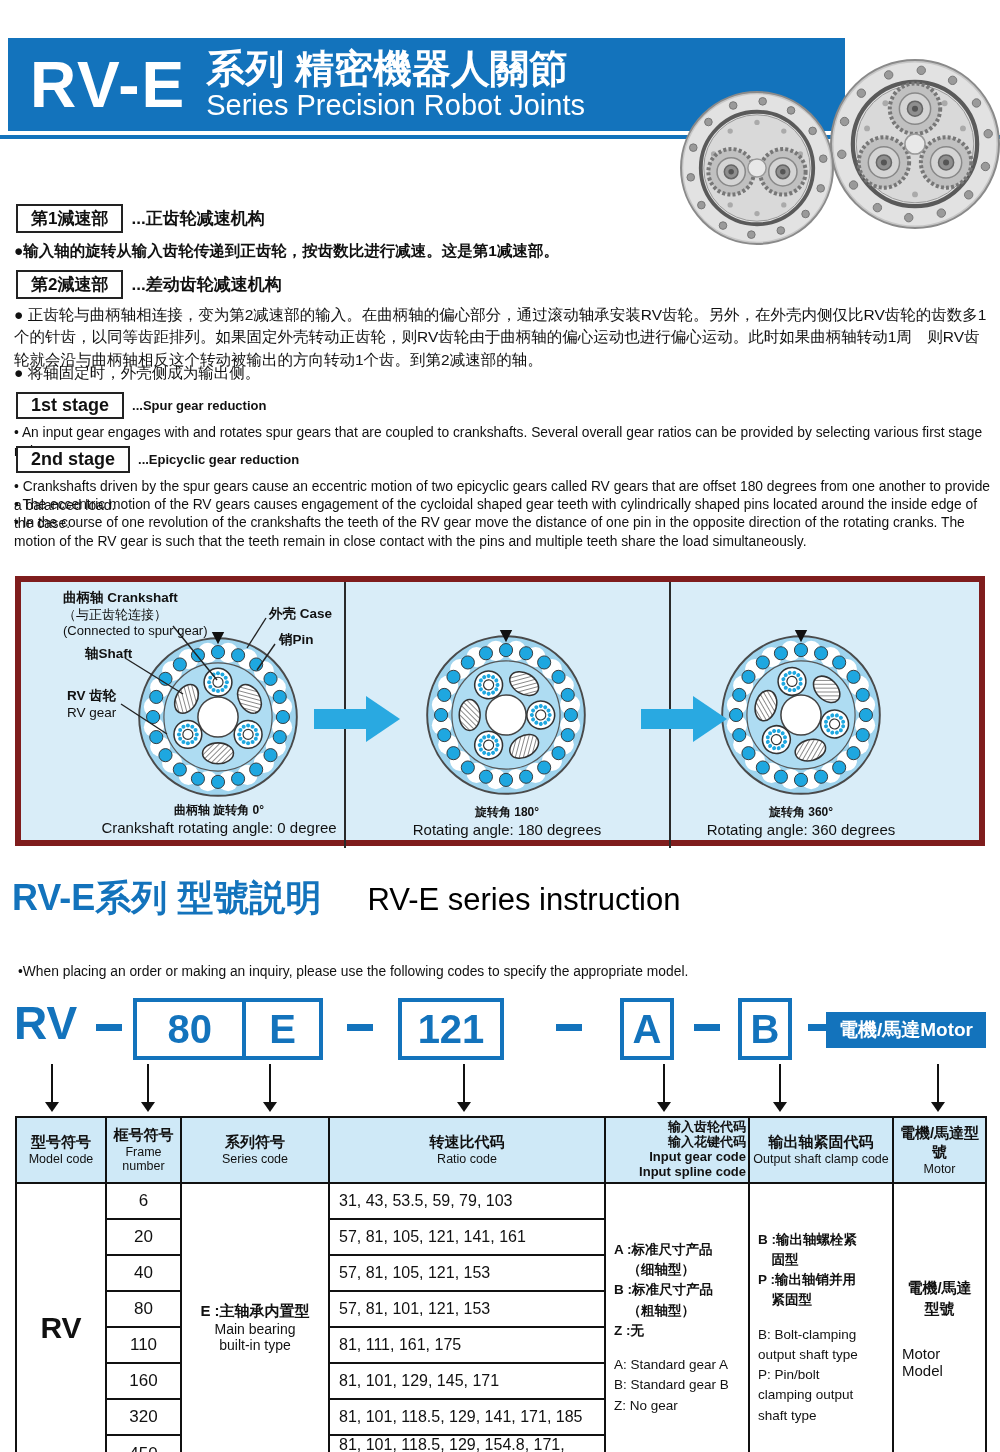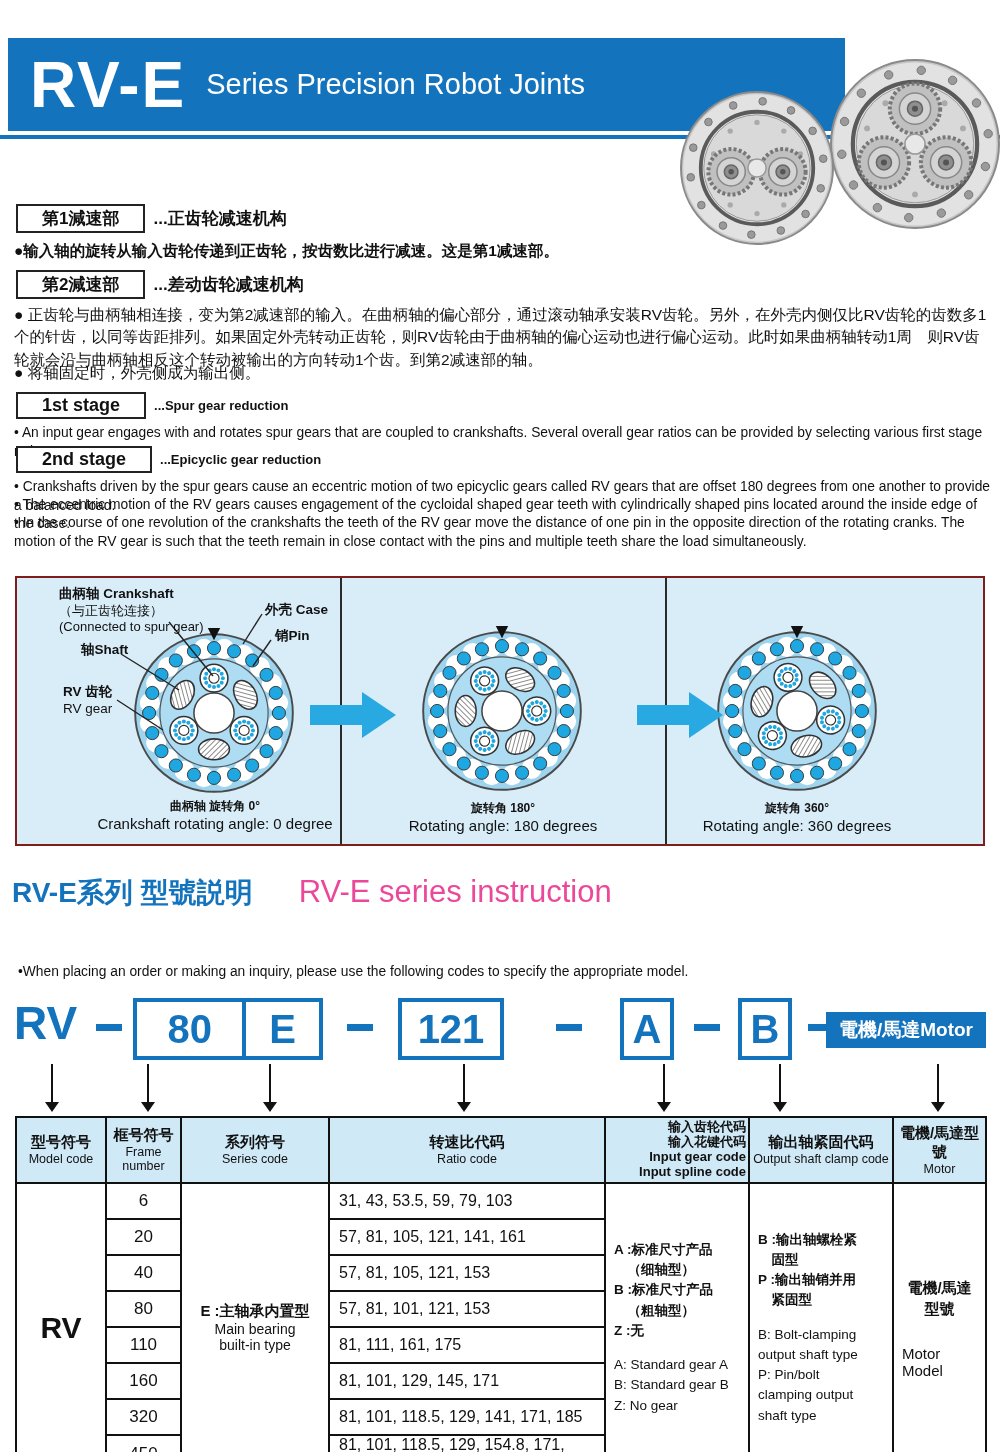--- a/index.html
+++ b/index.html
@@ -14,48 +14,48 @@
   .banner .ten { font-size:29px; line-height:1.05; }
   .banner-underline { position:absolute; left:0; top:119px; width:1000px; height:4px; background:#1373bc; }
   #photos { position:absolute; left:650px; top:0; width:350px; height:265px; }
 
   
   .h1row { position:absolute; left:12px; top:142px; display:flex; align-items:baseline; color:#1373bc; }
   .h1row .cn { font-size:34px; font-weight:bold; }
   .h1row .en { font-size:27px; margin-left:14px; }
 
   .stagerow { position:absolute; display:flex; align-items:center; }
-  .stagebox { border:2px solid #222; padding:1px 24px; font-weight:bold; background:#fff; white-space:nowrap; }
+  .stagebox { border:2px solid #222; padding:1px 13px; font-weight:bold; background:#fff; white-space:nowrap; }
   .stagebox.cn { font-size:17px; }
   .stagebox.en { font-size:18px; }
   .stagedesc { font-weight:bold; margin-left:8px; white-space:nowrap; }
   .stagedesc.cn { font-size:17px; }
   .stagedesc.en { font-size:13px; }
   .cnbullet { position:absolute; font-size:15.5px; line-height:1.45; width:976px; }
   .cnbullet.b1 { font-weight:bold; }
   .enbullet { position:absolute; font-size:13.8px; line-height:1.4; width:978px; }
 
   
-  .diagram-box { position:absolute; left:15px; top:560px; width:970px; height:270px; background:#d9edf8; border:2px solid #7f1d1d; }
+  .diagram-box { position:absolute; left:15px; top:560px; width:970px; height:270px; background:#d9edf8; border:6px solid #7f1d1d; }
   .vdiv { position:absolute; top:0; width:2px; height:266px; background:#2a2a2a; }
   .gearsvg { position:absolute; width:170px; height:170px; }
   .caption { position:absolute; text-align:center; width:300px; }
   .caption .c1 { font-size:12px; font-weight:bold; }
   .caption .c2 { font-size:15px; }
   .dlabel { position:absolute; font-size:13.5px; line-height:1.25; font-weight:bold; white-space:nowrap; }
   .dlabel .sub { font-weight:normal; font-size:13px; }
   #leader-lines { position:absolute; left:0; top:0; width:966px; height:266px; }
   .flow-arrow { position:absolute; width:88px; height:46px; }
   .flow-arrow .bar { position:absolute; left:0; top:13px; width:52px; height:20px; background:#29a9e1; }
   .flow-arrow .tip { position:absolute; left:52px; top:0; width:0; height:0; border-top:23px solid transparent; border-bottom:23px solid transparent; border-left:34px solid #29a9e1; }
 
   
   .h2row { position:absolute; left:12px; top:858px; display:flex; align-items:baseline; }
-  .h2row .cn { font-size:28px; font-weight:bold; color:#1373bc; }
-  .h2row .en { font-size:31px; color:#ec4899; margin-left:46px; }
+  .h2row .cn { font-size:36px; font-weight:bold; color:#1373bc; }
+  .h2row .en { font-size:31px; color:#000000; margin-left:46px; }
   .order-cn { position:absolute; left:14px; top:922px; font-size:17.5px; font-weight:bold; }
   .order-en { position:absolute; left:18px; top:948px; font-size:13.8px; }
 
   
   .mc-text { position:absolute; color:#1373bc; font-weight:bold; font-size:46px; line-height:1; }
   .mc-box { position:absolute; border:4px solid #1373bc; color:#1373bc; font-weight:bold; font-size:40px; display:flex; align-items:center; justify-content:center; background:#fff; }
   .mc-dash { position:absolute; width:26px; height:7px; background:#1373bc; }
   .mc-split { display:flex; width:100%; height:100%; align-items:stretch; }
   .mc-split .cell { flex:1; display:flex; align-items:center; justify-content:center; }
   .mc-split .sep { width:4px; background:#1373bc; }
@@ -84,20 +84,21 @@
   .motor-en { font-size:15px; text-align:left; margin-top:26px; }
 </style>
 </head>
 <body>
 
 <div id="page">
 
   <div class="banner">
     <div class="code">RV-E</div>
     <div class="tcol">
+      <div class="tcn">系列 精密機器人關節</div>
       <div class="ten">Series Precision Robot Joints</div>
     </div>
   </div>
   <div class="banner-underline"></div>
   <svg id="photos" viewBox="650 0 350 265">
       <circle cx="915" cy="128" r="84" fill="#c7c7c7" stroke="#8a8a8a" stroke-width="2"></circle>
       <circle cx="915" cy="128" r="81.48" fill="#e2e2e2"></circle>
       <circle cx="988.2006156413769" cy="117.71232437703196" r="4.2" fill="#9a9a9a" stroke="#777" stroke-width="1"></circle>
       <circle cx="976.4878206380495" cy="86.97056772043936" r="4.2" fill="#9a9a9a" stroke="#777" stroke-width="1"></circle>
       <circle cx="952.5966086587241" cy="64.3551933197786" r="4.2" fill="#9a9a9a" stroke="#777" stroke-width="1"></circle>

